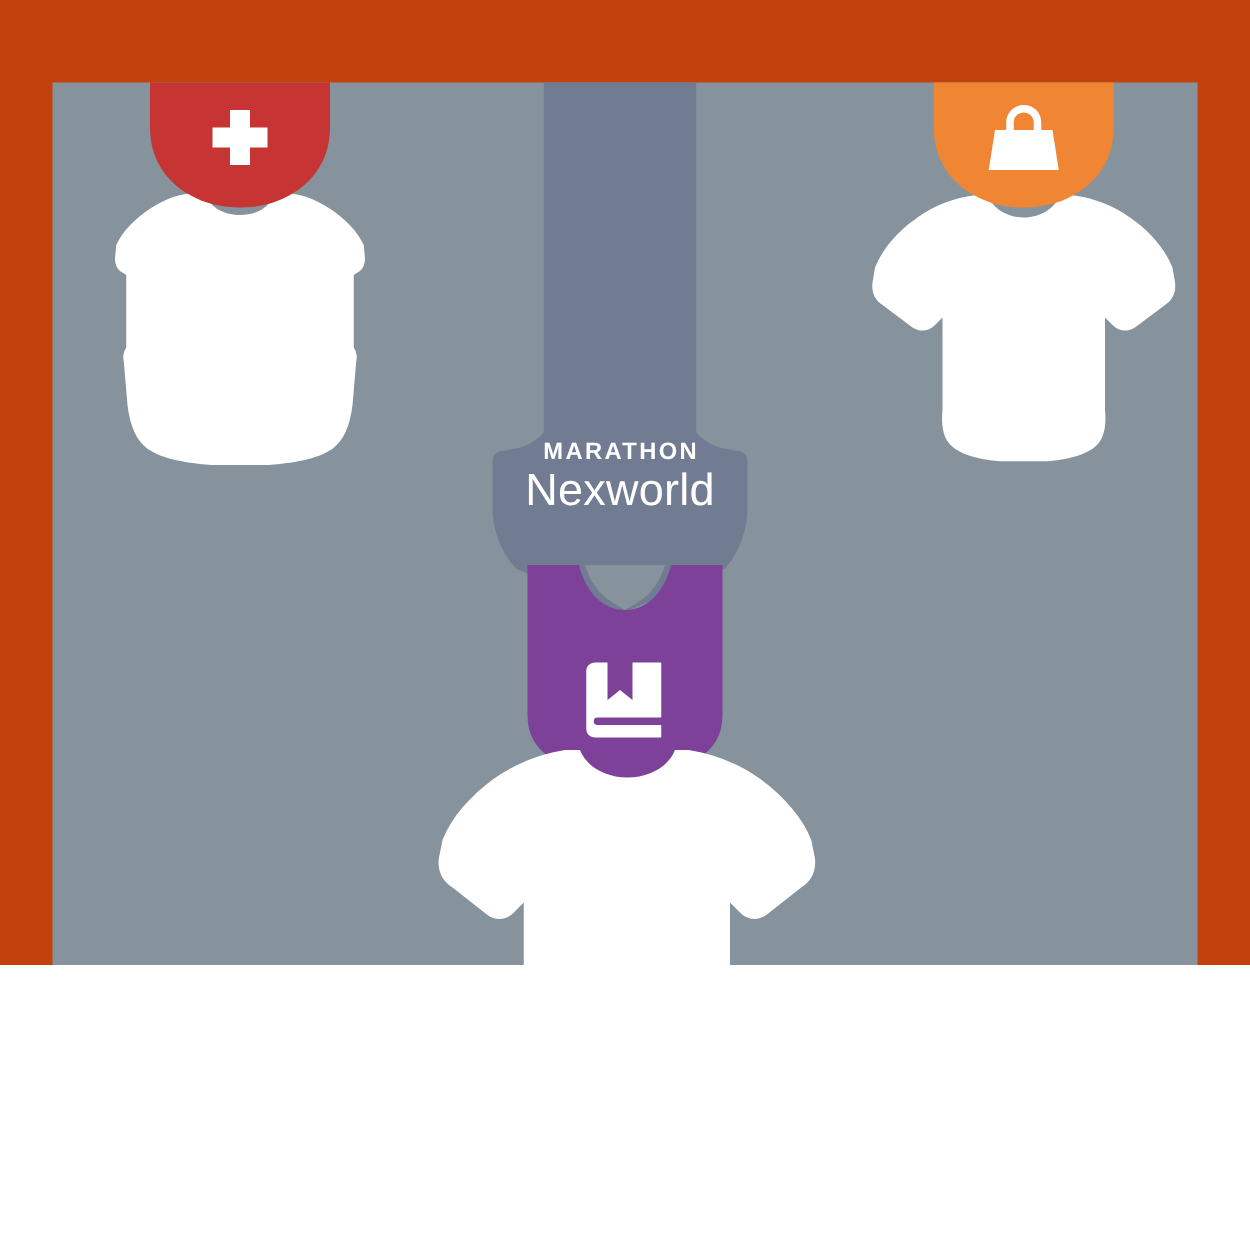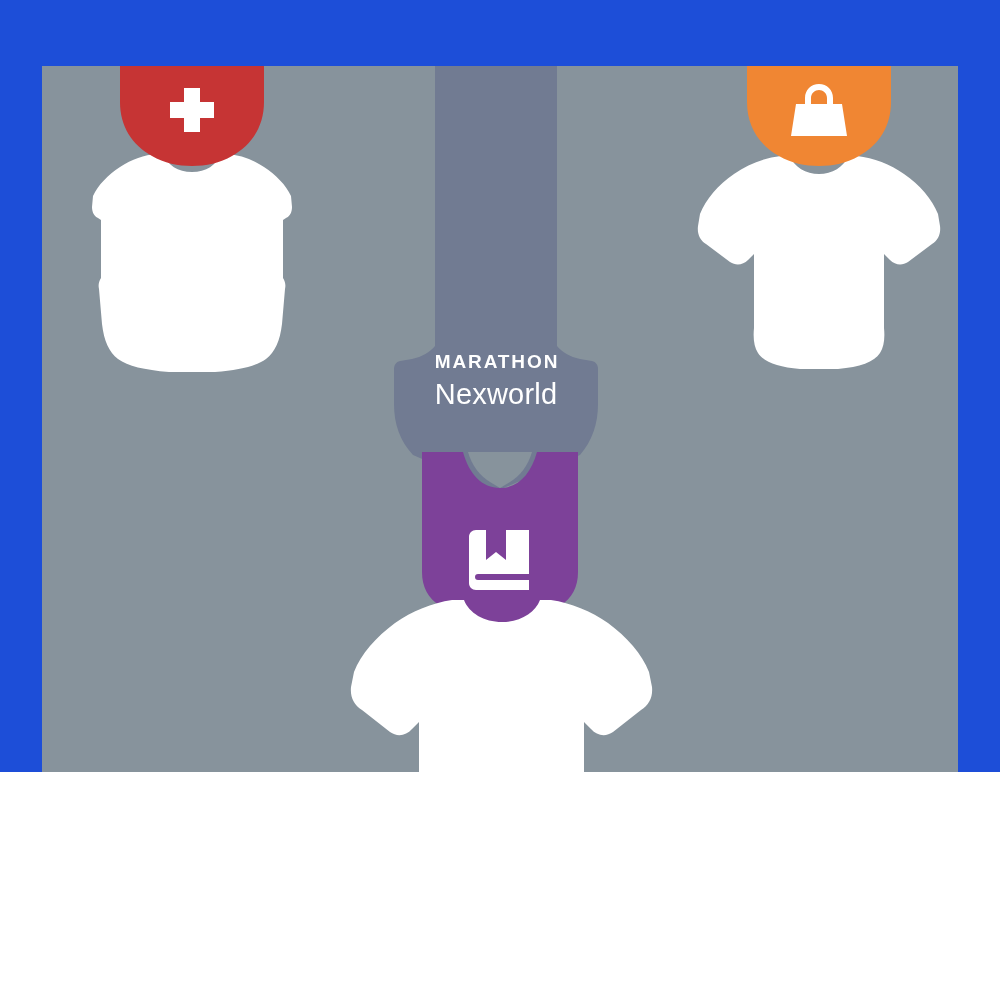--- a/index.html
+++ b/index.html
@@ -8,21 +8,21 @@
     padding: 0;
     background: #ffffff;
   }
   body {
     font-family: "Liberation Sans", sans-serif;
   }
   #stage {
     position: relative;
     width: 1000px;
     height: 772px;
-    background: #1d4ed8;
+    background: #c2410c;
     overflow: hidden;
   }
   
   #panel {
     position: absolute;
     left: 42px;
     top: 66px;
     width: 916px;
     height: 862px;
     background: #87939C;
@@ -56,25 +56,25 @@
     user-select: none;
   }
   #logo-text .marathon {
     font-size: 19px;
     font-weight: 700;
     letter-spacing: 1.9px;
     display: block;
     margin-left: 2px;
   }
   #logo-text .nexworld {
-    font-size: 29px;
+    font-size: 36px;
     font-weight: 300;
     letter-spacing: 0.2px;
     display: block;
-    margin-top: 9px;
+    margin-top: 3px;
   }
 </style>
 </head>
 <body>
 
 <div id="stage">
 
   <div id="panel" style="background: rgb(135, 147, 156);"></div>
 
   <div class="node" id="node-health" style="left:72px; top:66px;">

